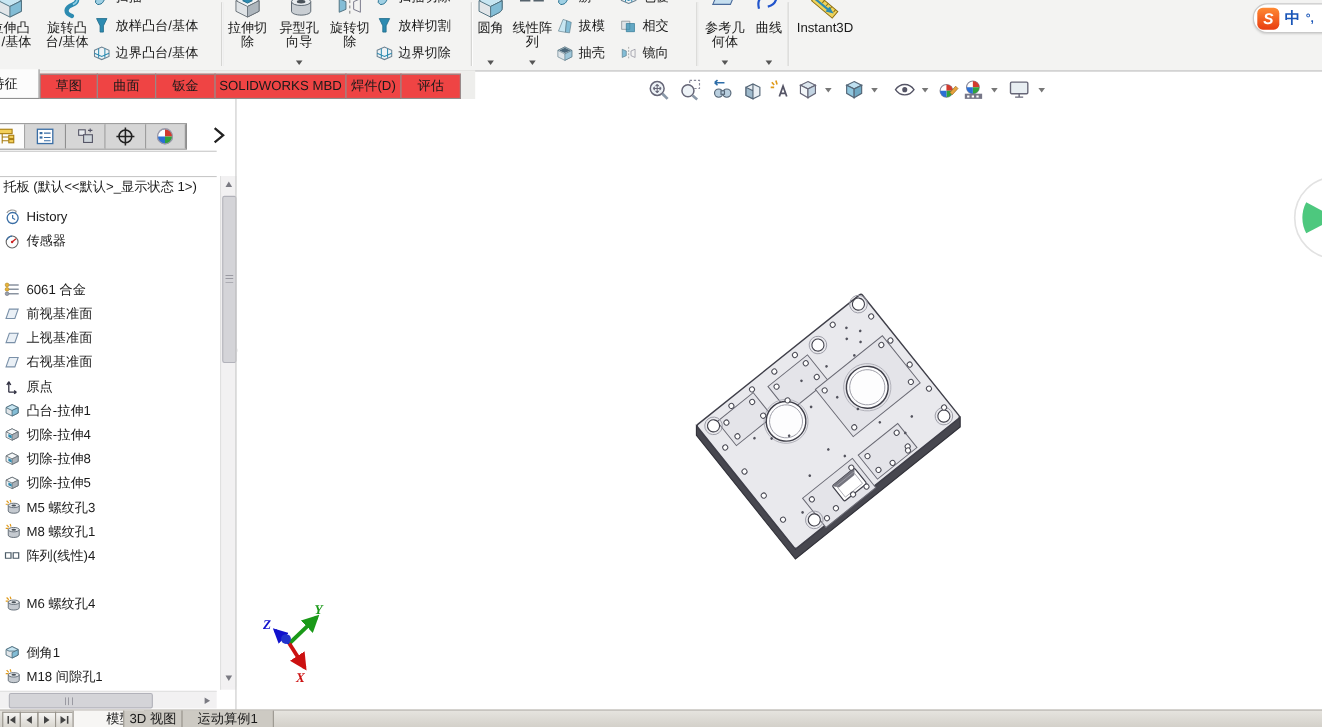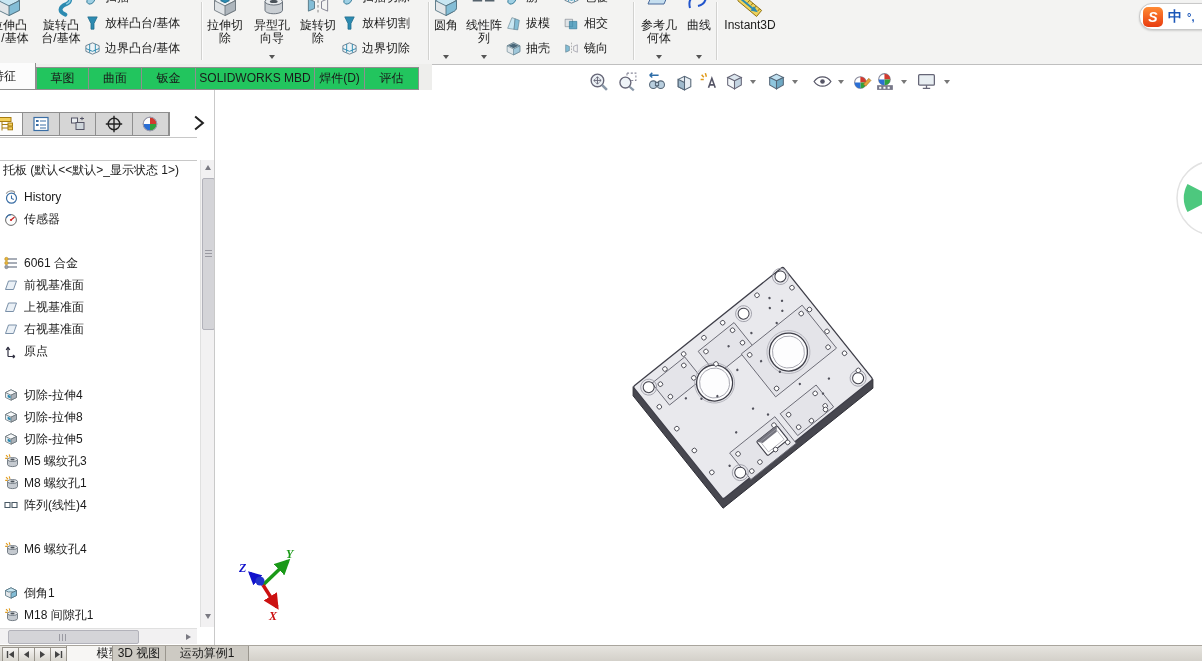--- a/index.html
+++ b/index.html
@@ -21,21 +21,21 @@
   .car{position:absolute;bottom:5px;left:50%;transform:translateX(-50%);width:0;height:0;
        border-left:3.5px solid transparent;border-right:3.5px solid transparent;border-top:4px solid #555;}
   .stack{position:absolute;top:0;height:64px;}
   .srow{position:absolute;left:0;right:0;height:22px;display:flex;align-items:flex-start;gap:4px;}
   .sic{width:17px;height:17px;flex:0 0 17px;}
   .slabel{white-space:nowrap;}
   .sep{position:absolute;top:2px;height:58px;width:1px;background:#d2d2d0;border-right:1px solid #fcfcfc;}
 
   
   .tabstrip-bg{position:absolute;left:0;top:64px;width:432px;height:26px;background:#eeeeec;}
-  .ctab{position:absolute;top:67px;height:21px;background:#22c55e;border:1px solid #8f8f8f;
+  .ctab{position:absolute;top:67px;height:21px;background:#ef4444;border:1px solid #8f8f8f;
         text-align:center;line-height:21px;z-index:3;}
   .ctab.active{top:63px;height:26px;line-height:26px;background:#fcfcfc;border-top:none;z-index:4;}
 
   
   .hu{position:absolute;top:71px;width:21px;height:21px;z-index:5;}
   .hucar{position:absolute;top:80px;width:0;height:0;border-left:3.5px solid transparent;
          border-right:3.5px solid transparent;border-top:4px solid #777;z-index:5;}
 
   
   .main{position:absolute;left:0;top:90px;width:1202px;height:555px;background:#fff;}
@@ -618,20 +618,26 @@
           <svg>
             <use href="#t-plane"></use>
           </svg>
           <span>右视基准面</span>
         </div>
       <div class="trow" style="top:250px">
           <svg>
             <use href="#t-origin"></use>
           </svg>
           <span>原点</span>
+        </div>
+      <div class="trow" style="top:272px">
+          <svg>
+            <use href="#t-boss"></use>
+          </svg>
+          <span>凸台-拉伸1</span>
         </div>
       <div class="trow" style="top:294px">
           <svg>
             <use href="#t-cut"></use>
           </svg>
           <span>切除-拉伸4</span>
         </div>
       <div class="trow" style="top:316px">
           <svg>
             <use href="#t-cut"></use>

